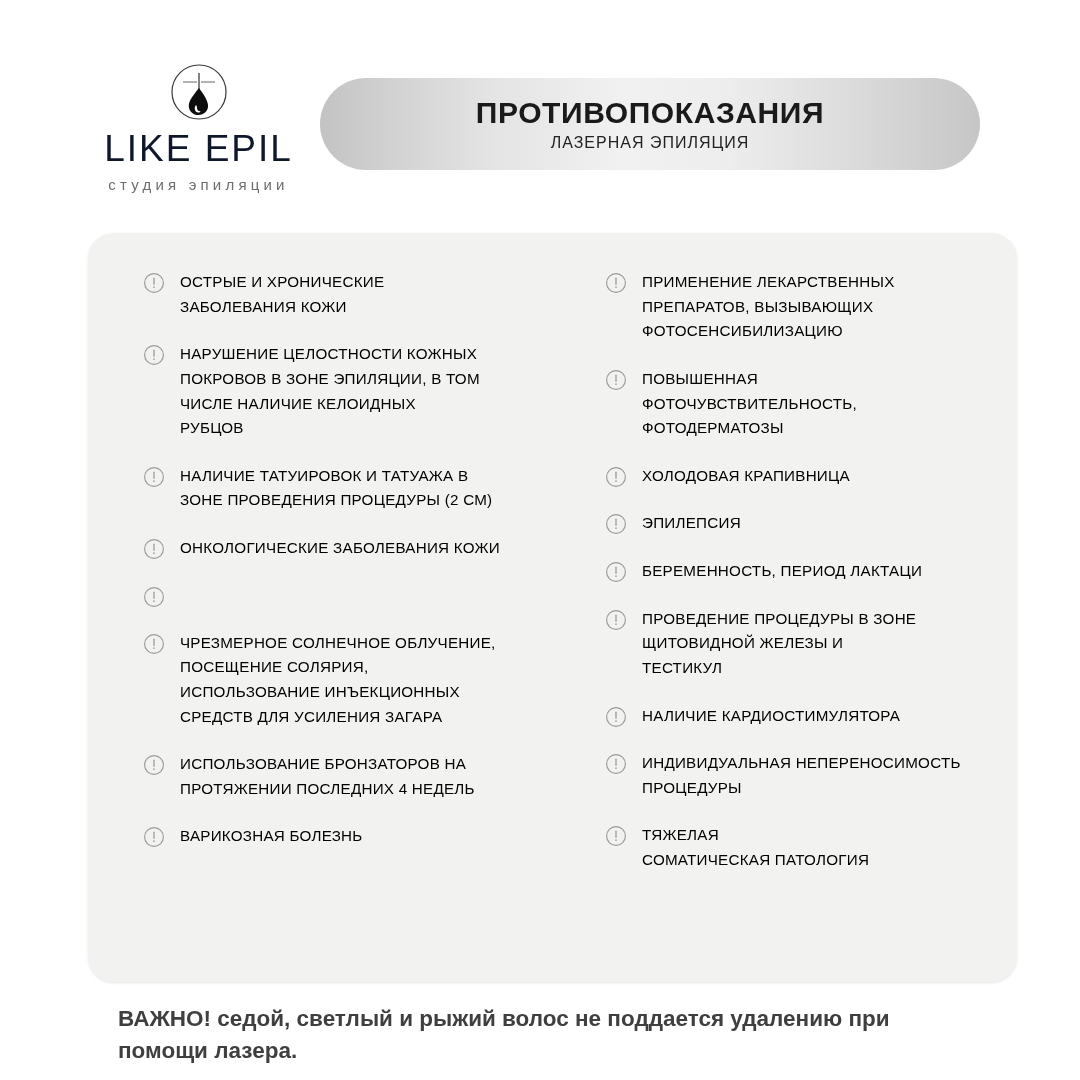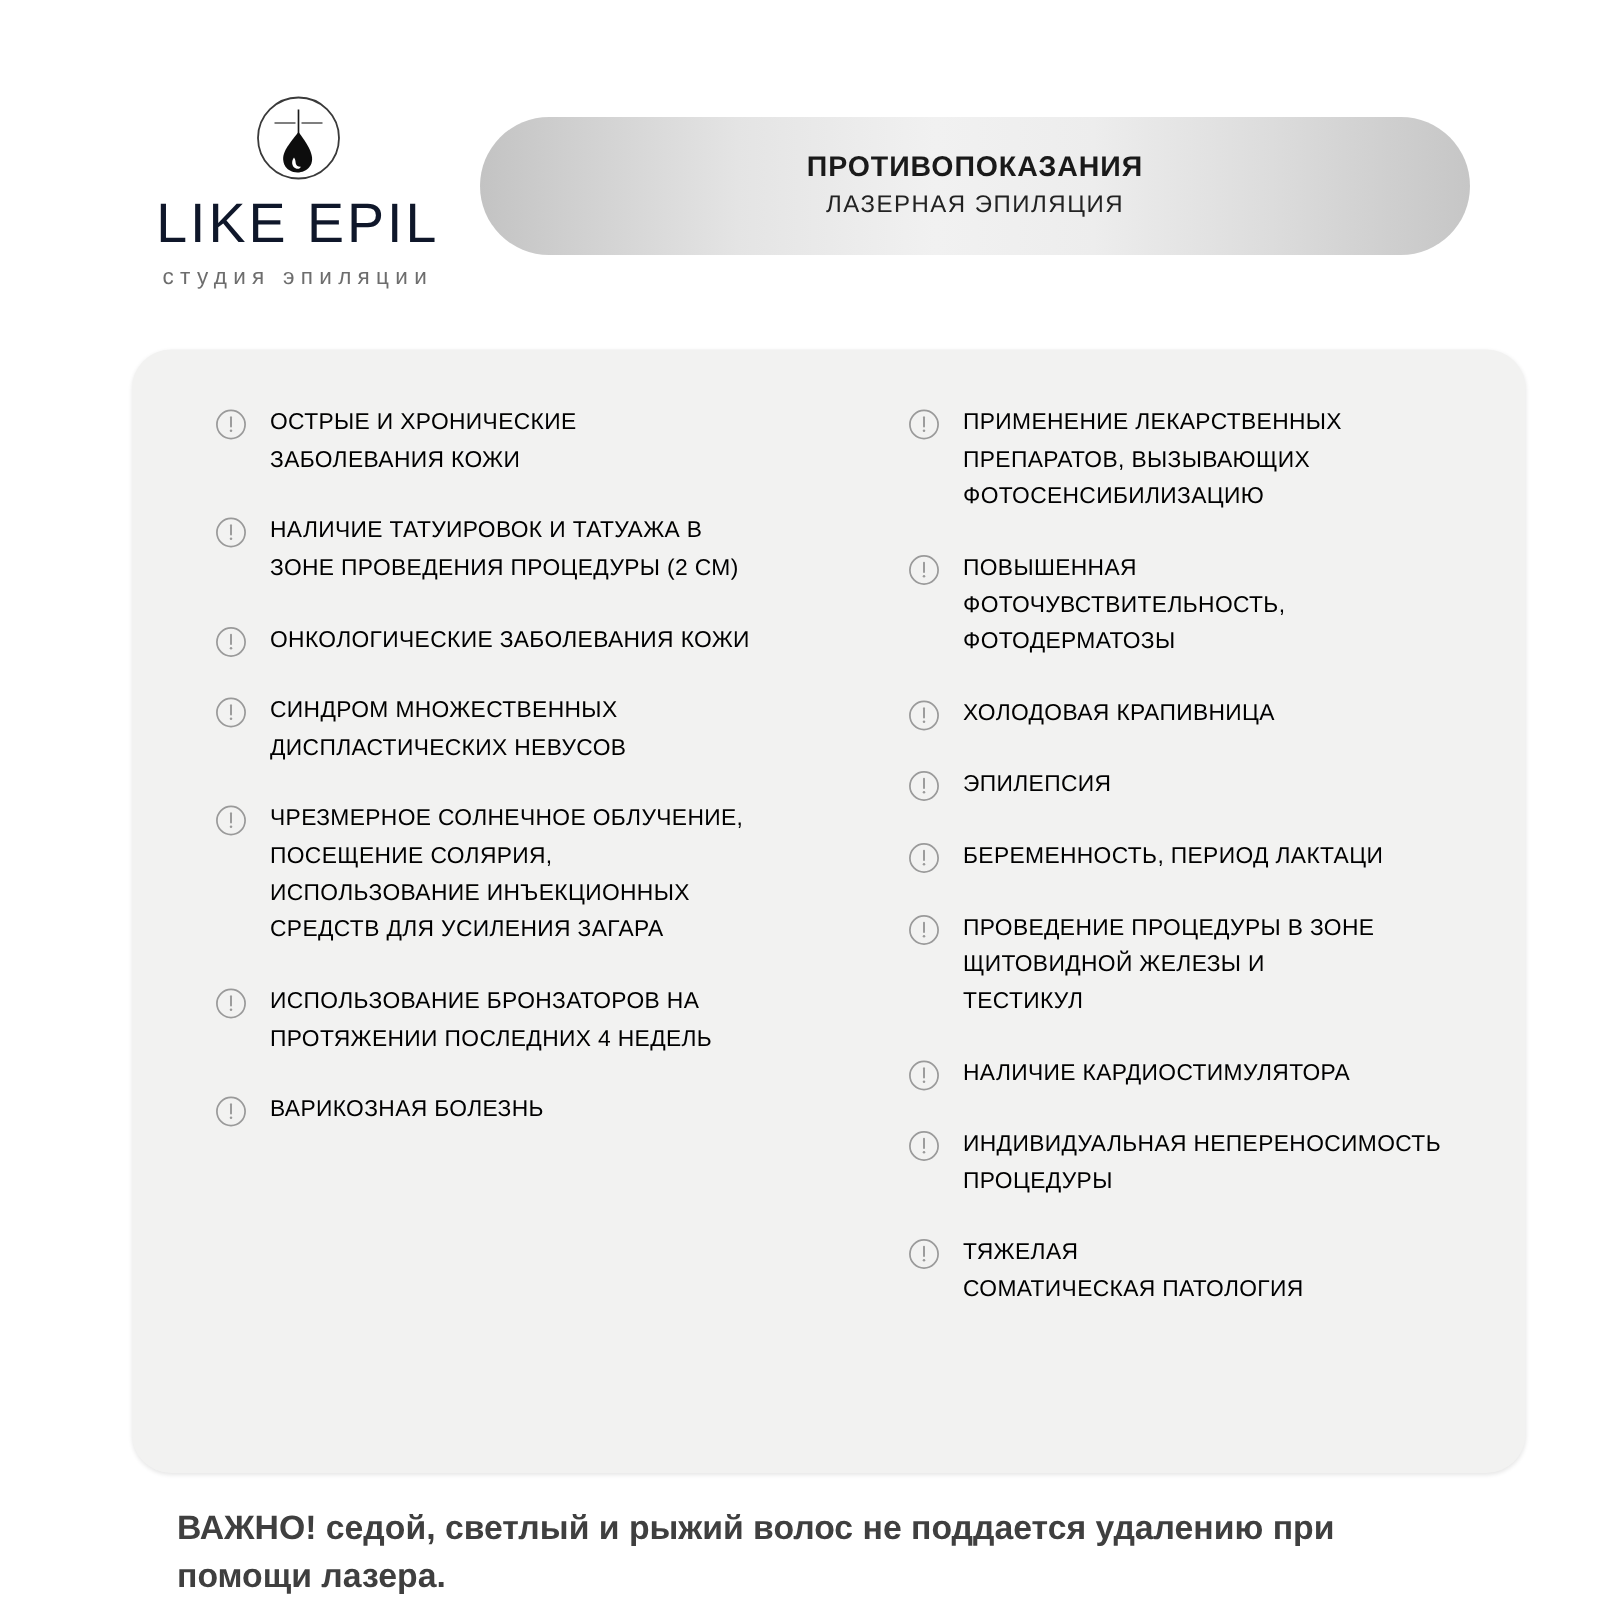--- a/index.html
+++ b/index.html
@@ -76,21 +76,21 @@
         #ededed 62%,
         #dcdcdc 80%,
         #c6c6c6 100%);
     display: flex;
     flex-direction: column;
     align-items: center;
     justify-content: center;
   }
 
   .header-title {
-    font-size: 19px;
+    font-size: 30px;
     font-weight: bold;
     letter-spacing: 0.6px;
     color: #1a1a1a;
     line-height: 1.18;
   }
 
   .header-subtitle {
     font-size: 16px;
     font-weight: 400;
     letter-spacing: 1.0px;
@@ -207,20 +207,33 @@
 ЗАБОЛЕВАНИЯ КОЖИ</span>
         </div>
         <div class="item">
           <span class="bullet">
   <svg width="22" height="22" viewBox="0 0 22 22" aria-hidden="true">
     <circle cx="11" cy="11" r="9.4" fill="none" stroke="#9a9a9a" stroke-width="1.15"></circle>
     <line x1="11" y1="6.2" x2="11" y2="12.3" stroke="#9a9a9a" stroke-width="1.3" stroke-linecap="round"></line>
     <circle cx="11" cy="15.1" r="0.85" fill="#9a9a9a"></circle>
   </svg>
           </span>
+          <span class="item-text">НАРУШЕНИЕ ЦЕЛОСТНОСТИ КОЖНЫХ
+ПОКРОВОВ В ЗОНЕ ЭПИЛЯЦИИ, В ТОМ
+ЧИСЛЕ НАЛИЧИЕ КЕЛОИДНЫХ
+РУБЦОВ</span>
+        </div>
+        <div class="item">
+          <span class="bullet">
+  <svg width="22" height="22" viewBox="0 0 22 22" aria-hidden="true">
+    <circle cx="11" cy="11" r="9.4" fill="none" stroke="#9a9a9a" stroke-width="1.15"></circle>
+    <line x1="11" y1="6.2" x2="11" y2="12.3" stroke="#9a9a9a" stroke-width="1.3" stroke-linecap="round"></line>
+    <circle cx="11" cy="15.1" r="0.85" fill="#9a9a9a"></circle>
+  </svg>
+          </span>
           <span class="item-text">НАЛИЧИЕ ТАТУИРОВОК И ТАТУАЖА В
 ЗОНЕ ПРОВЕДЕНИЯ ПРОЦЕДУРЫ (2 СМ)</span>
         </div>
         <div class="item">
           <span class="bullet">
   <svg width="22" height="22" viewBox="0 0 22 22" aria-hidden="true">
     <circle cx="11" cy="11" r="9.4" fill="none" stroke="#9a9a9a" stroke-width="1.15"></circle>
     <line x1="11" y1="6.2" x2="11" y2="12.3" stroke="#9a9a9a" stroke-width="1.3" stroke-linecap="round"></line>
     <circle cx="11" cy="15.1" r="0.85" fill="#9a9a9a"></circle>
   </svg>
@@ -228,22 +241,20 @@
           <span class="item-text">ОНКОЛОГИЧЕСКИЕ ЗАБОЛЕВАНИЯ КОЖИ</span>
         </div>
         <div class="item">
           <span class="bullet">
   <svg width="22" height="22" viewBox="0 0 22 22" aria-hidden="true">
     <circle cx="11" cy="11" r="9.4" fill="none" stroke="#9a9a9a" stroke-width="1.15"></circle>
     <line x1="11" y1="6.2" x2="11" y2="12.3" stroke="#9a9a9a" stroke-width="1.3" stroke-linecap="round"></line>
     <circle cx="11" cy="15.1" r="0.85" fill="#9a9a9a"></circle>
   </svg>
           </span>
-          <span class="item-text">СИНДРОМ МНОЖЕСТВЕННЫХ
-ДИСПЛАСТИЧЕСКИХ НЕВУСОВ</span>
         </div>
         <div class="item">
           <span class="bullet">
   <svg width="22" height="22" viewBox="0 0 22 22" aria-hidden="true">
     <circle cx="11" cy="11" r="9.4" fill="none" stroke="#9a9a9a" stroke-width="1.15"></circle>
     <line x1="11" y1="6.2" x2="11" y2="12.3" stroke="#9a9a9a" stroke-width="1.3" stroke-linecap="round"></line>
     <circle cx="11" cy="15.1" r="0.85" fill="#9a9a9a"></circle>
   </svg>
           </span>
           <span class="item-text">ЧРЕЗМЕРНОЕ СОЛНЕЧНОЕ ОБЛУЧЕНИЕ,

